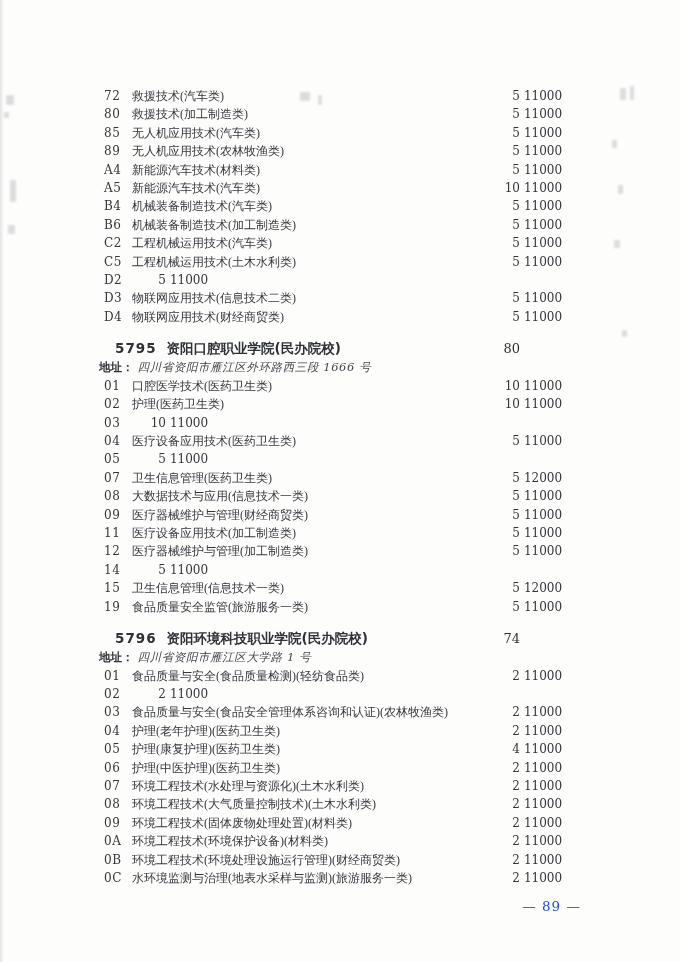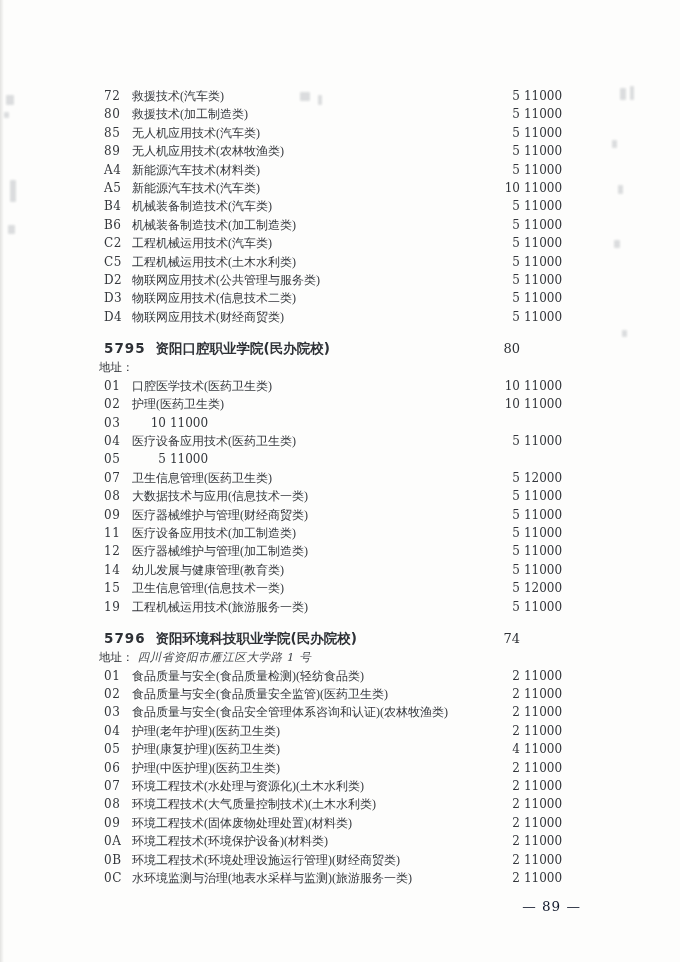--- a/index.html
+++ b/index.html
@@ -28,31 +28,31 @@
   .row .quota{flex:0 0 40px;text-align:right;}
   .row .fee{flex:0 0 46px;text-align:center;}
 
   .section{margin-top:0;}
   .section.with-header{margin-top:12px;}
   .sec-header{
     display:flex;align-items:baseline;line-height:21px;
     font-family:"DejaVu Sans","Liberation Sans",sans-serif;
     font-weight:bold;font-size:13.5px;color:#2e3136;
   }
-  .sec-header .sec-code{flex:0 0 auto;letter-spacing:1px;}
+  .sec-header .sec-code{flex:0 0 auto;letter-spacing:1px;margin-left:11px;}
   .sec-header .sec-name{flex:1 1 auto;padding-left:10px;white-space:nowrap;}
   .sec-header .sec-total{flex:0 0 40px;text-align:right;font-weight:normal;font-family:"DejaVu Serif","Liberation Serif",serif;font-size:13px;}
   .sec-header .sec-total-spacer{flex:0 0 46px;}
   .addr-line{display:flex;align-items:baseline;line-height:17.5px;font-size:11.5px;margin-left:-5px;}
-  .addr-label{font-family:"DejaVu Sans","Liberation Sans",sans-serif;font-weight:normal;font-size:11.5px;color:#2e3136;flex:0 0 auto;}
+  .addr-label{font-family:"DejaVu Sans","Liberation Sans",sans-serif;font-weight:bold;font-size:11.5px;color:#2e3136;flex:0 0 auto;}
   .addr-text{font-style:italic;color:#43464b;padding-left:4px;letter-spacing:.6px;}
 
   .footer{
     position:absolute;top:898px;right:99px;
-    font-size:13.5px;color:#0f172a;letter-spacing:1px;white-space:nowrap;margin-left:22px;
+    font-size:13.5px;color:#1d4ed8;letter-spacing:1px;white-space:nowrap;margin-left:22px;
   }
 </style>
 </head>
 <body>
 
 <div class="page">
   <div class="scan-edge"></div>
 
   <div class="speck" style="left:6px;top:95px;width:8px;height:10px;"></div>
   <div class="speck" style="left:4px;top:112px;width:5px;height:6px;"></div>
@@ -146,21 +146,20 @@
 
   <div class="row">
     <span class="code">C5</span>
     <span class="major">工程机械运用技术(土木水利类)</span>
     <span class="quota">5</span>
     <span class="fee">11000</span>
   </div>
 
   <div class="row">
     <span class="code">D2</span>
-    <span class="major">物联网应用技术(公共管理与服务类)</span>
     <span class="quota">5</span>
     <span class="fee">11000</span>
   </div>
 
   <div class="row">
     <span class="code">D3</span>
     <span class="major">物联网应用技术(信息技术二类)</span>
     <span class="quota">5</span>
     <span class="fee">11000</span>
   </div>
@@ -176,20 +175,21 @@
 
   <div class="section with-header">
     <div class="sec-header">
       <span class="sec-code">5795</span>
       <span class="sec-name">资阳口腔职业学院(民办院校)</span>
       <span class="sec-total">80</span>
       <span class="sec-total-spacer"></span>
     </div>
     <div class="addr-line">
       <span class="addr-label">地址：</span>
+      <span class="addr-text">四川省资阳市雁江区外环路西三段 1666 号</span>
     </div>
     <div class="rows">
   <div class="row">
     <span class="code">01</span>
     <span class="major">口腔医学技术(医药卫生类)</span>
     <span class="quota">10</span>
     <span class="fee">11000</span>
   </div>
 
   <div class="row">
@@ -248,35 +248,34 @@
 
   <div class="row">
     <span class="code">12</span>
     <span class="major">医疗器械维护与管理(加工制造类)</span>
     <span class="quota">5</span>
     <span class="fee">11000</span>
   </div>
 
   <div class="row">
     <span class="code">14</span>
-    <span class="major">幼儿发展与健康管理(教育类)</span>
     <span class="quota">5</span>
     <span class="fee">11000</span>
   </div>
 
   <div class="row">
     <span class="code">15</span>
     <span class="major">卫生信息管理(信息技术一类)</span>
     <span class="quota">5</span>
     <span class="fee">12000</span>
   </div>
 
   <div class="row">
     <span class="code">19</span>
-    <span class="major">工程机械运用技术(旅游服务一类)</span>
+    <span class="major">食品质量安全监管(旅游服务一类)</span>
     <span class="quota">5</span>
     <span class="fee">11000</span>
   </div>
 </div>
   </div>
 
   <div class="section with-header">
     <div class="sec-header">
       <span class="sec-code">5796</span>
       <span class="sec-name">资阳环境科技职业学院(民办院校)</span>
@@ -290,21 +289,20 @@
     <div class="rows">
   <div class="row">
     <span class="code">01</span>
     <span class="major">食品质量与安全(食品质量检测)(轻纺食品类)</span>
     <span class="quota">2</span>
     <span class="fee">11000</span>
   </div>
 
   <div class="row">
     <span class="code">02</span>
-    <span class="major">食品质量与安全(食品质量安全监管)(医药卫生类)</span>
     <span class="quota">2</span>
     <span class="fee">11000</span>
   </div>
 
   <div class="row">
     <span class="code">03</span>
     <span class="major">食品质量与安全(食品安全管理体系咨询和认证)(农林牧渔类)</span>
     <span class="quota">2</span>
     <span class="fee">11000</span>
   </div>

